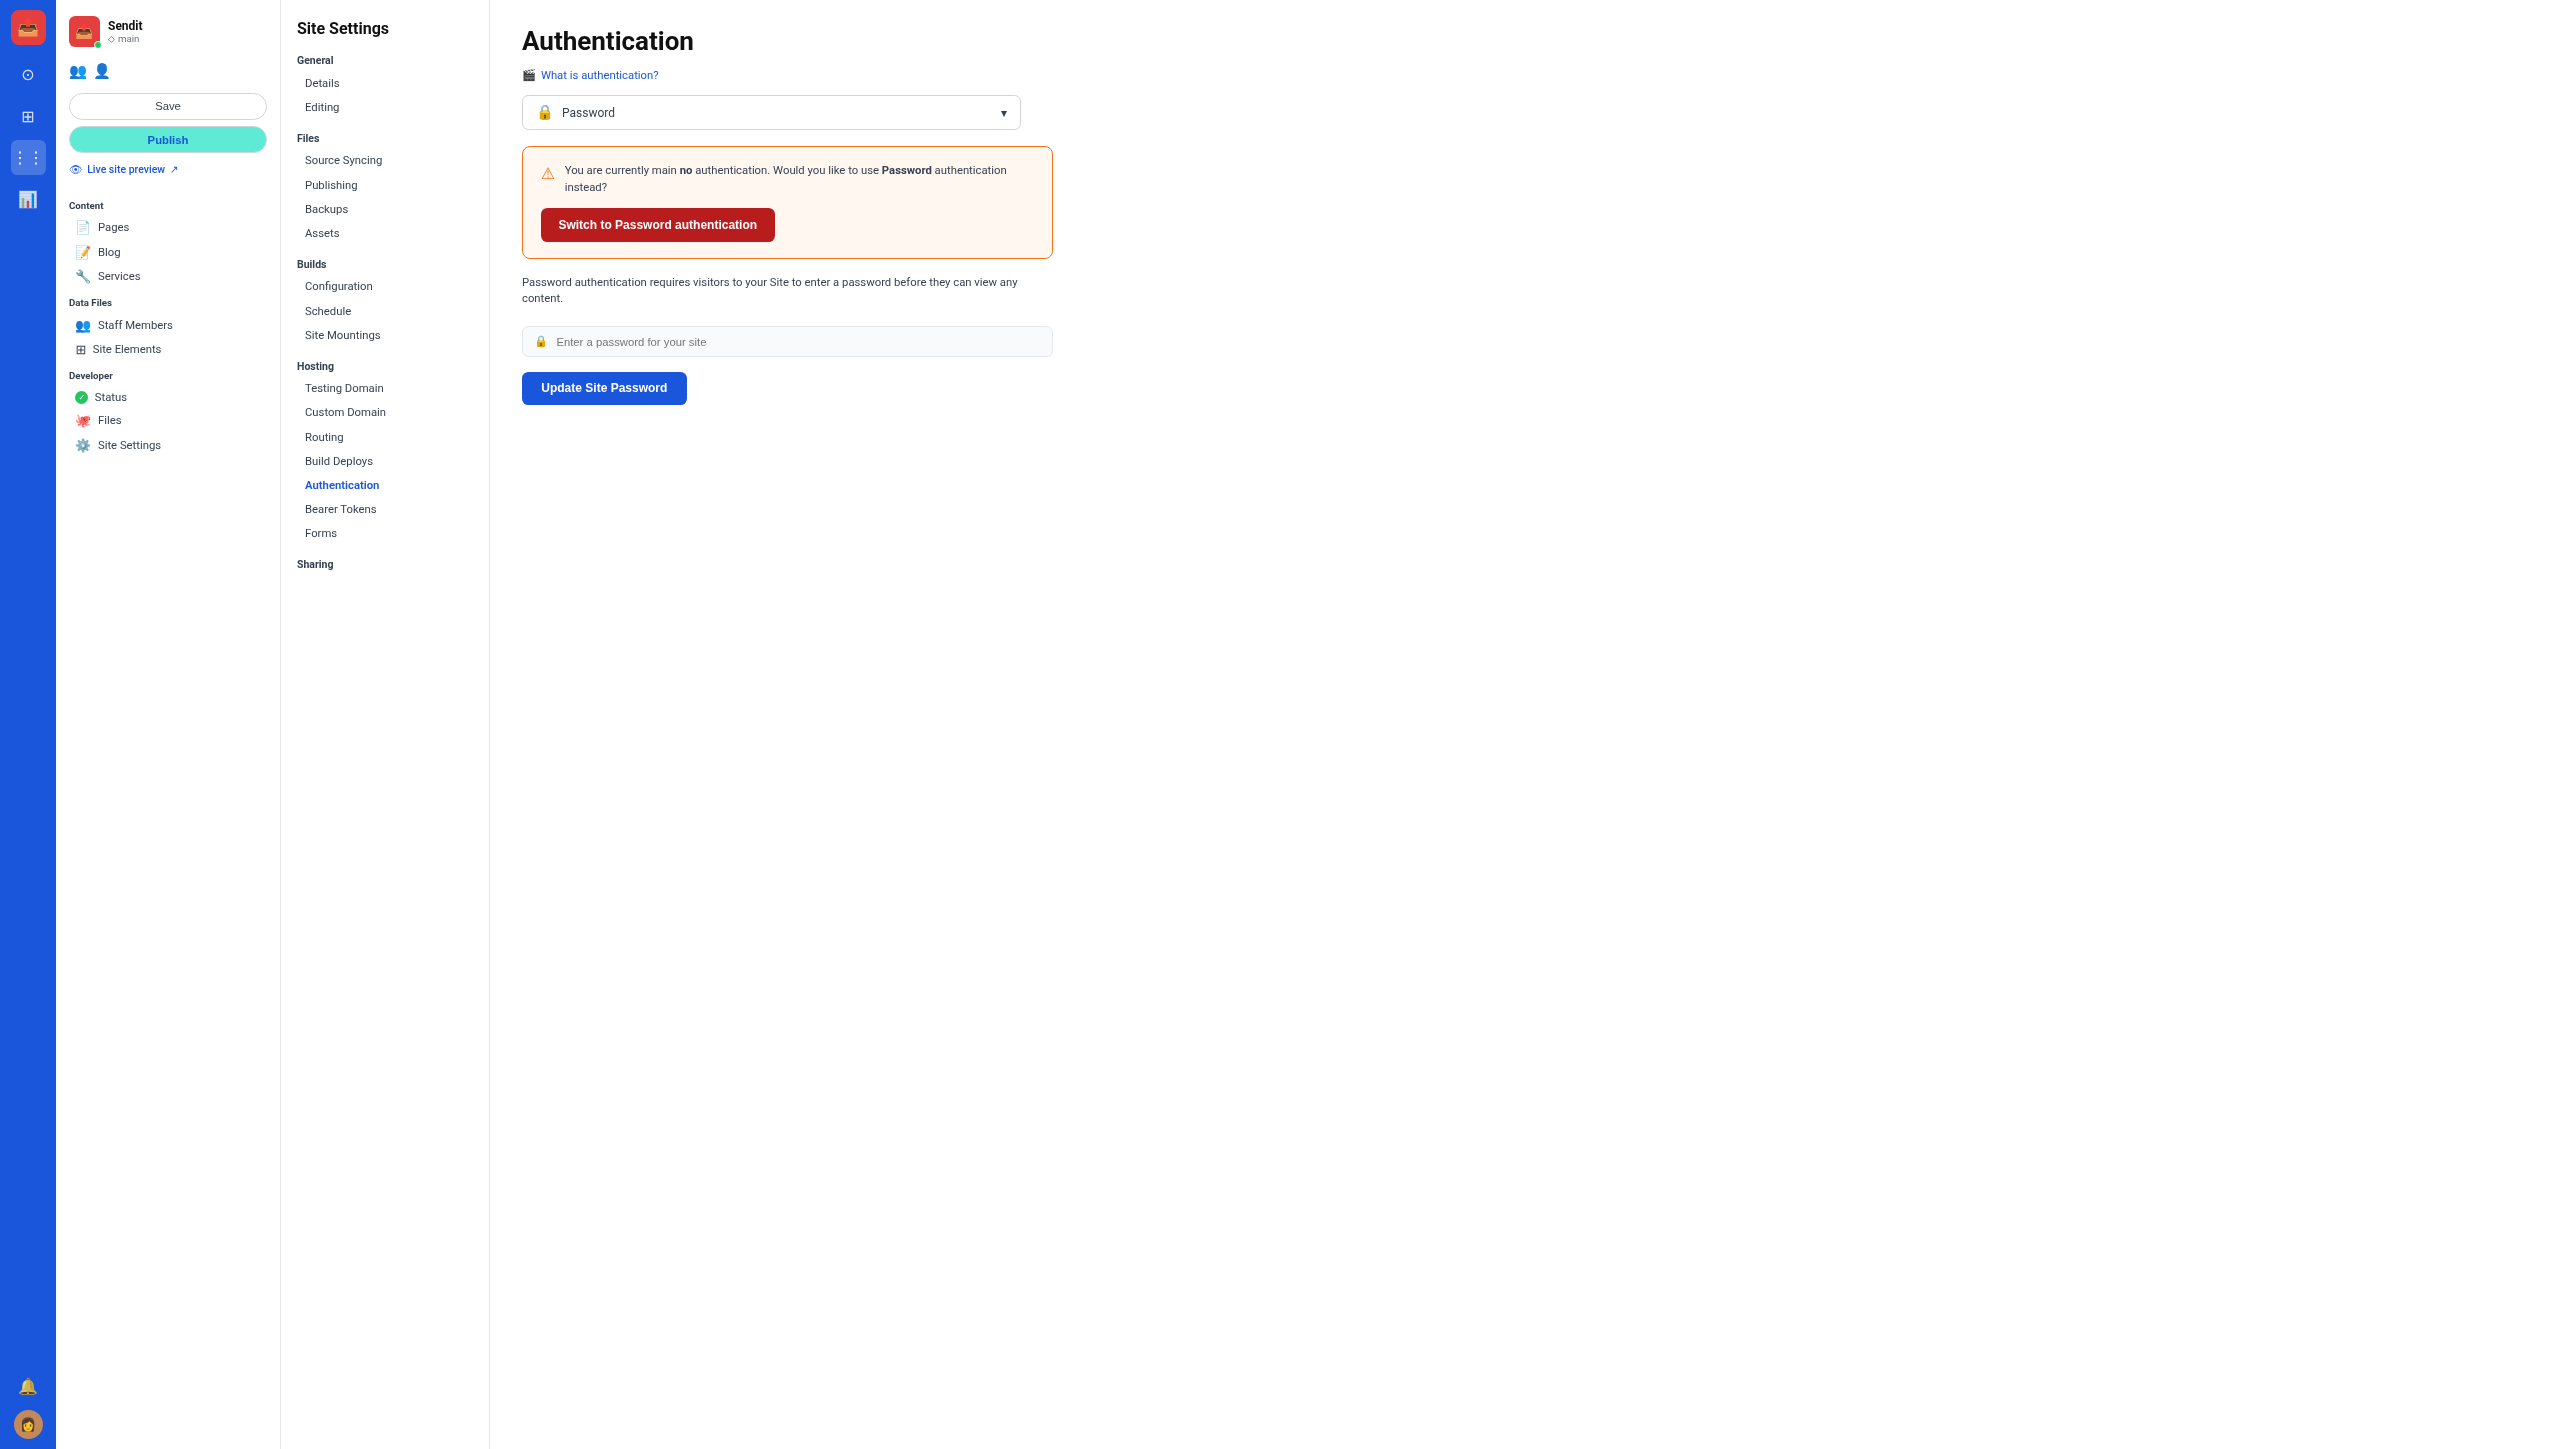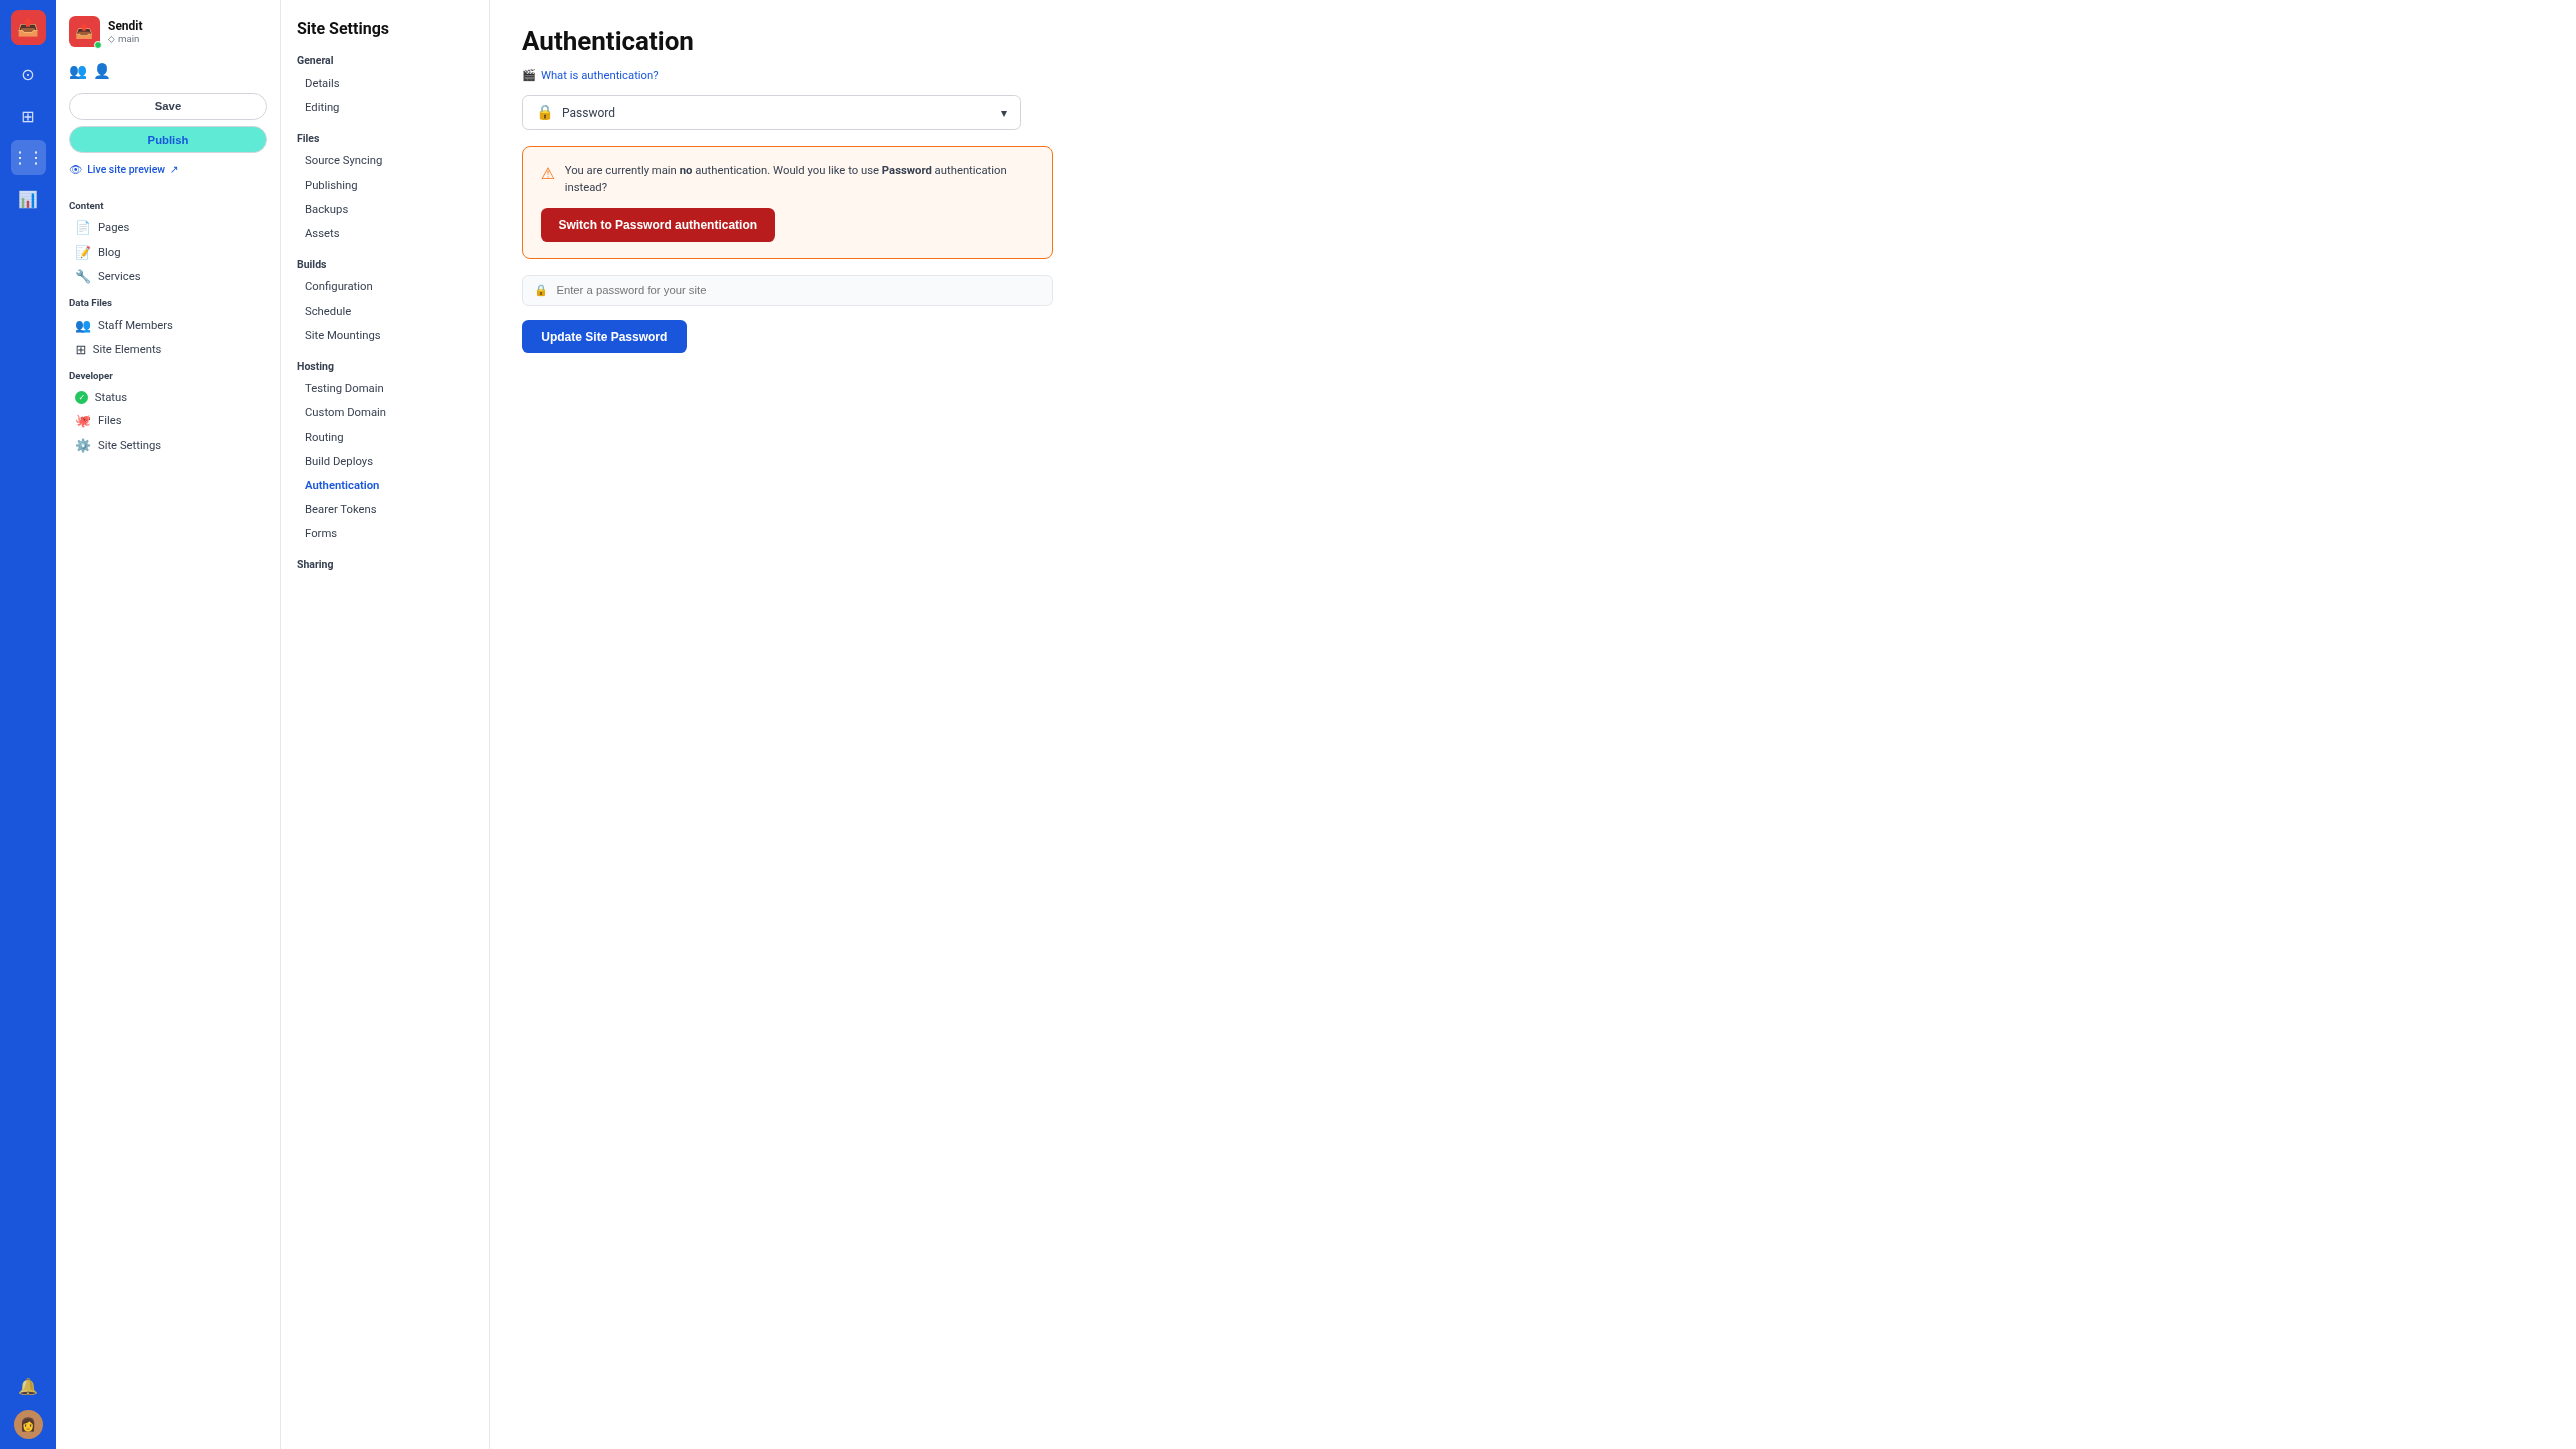--- a/index.html
+++ b/index.html
@@ -107,21 +107,21 @@
     .user-icons { display: flex; gap: 6.4px; margin-bottom: 13px; }
     .user-icon-btn { color: #374151; cursor: pointer; font-size: 14.5px; }
     .btn-save {
       display: block;
       width: 100%;
       padding: 6.4px;
       border: 0.8px solid #d1d5db;
       border-radius: 16px;
       background: white;
       font-size: 11.3px;
-      font-weight: 700;
+      font-weight: 400;
       color: #374151;
       cursor: pointer;
       margin-bottom: 6.4px;
       text-align: center;
     }
     .btn-publish {
       display: block;
       width: 100%;
       padding: 6.4px;
       border: 0.8px solid #d1d5db;
@@ -462,20 +462,21 @@
   <div class="warning-box">
     <div class="warning-header">
       <span class="warning-icon">⚠</span>
       <div class="warning-text">
         <span>You are currently main </span><strong>no</strong><span> authentication. Would you like to use </span><strong>Password</strong><span> authentication instead?</span>
       </div>
     </div>
     <button class="btn-switch">Switch to Password authentication</button>
   </div>
 
+  <p class="body-text">Password authentication requires visitors to your Site to enter a password before they can view any content.</p>
 
   <div class="password-input-wrap">
     <span>🔒</span>
     <input type="text" placeholder="Enter a password for your site" style="">
   </div>
 
   <button class="btn-update">Update Site Password</button>
 </div>
 
 

